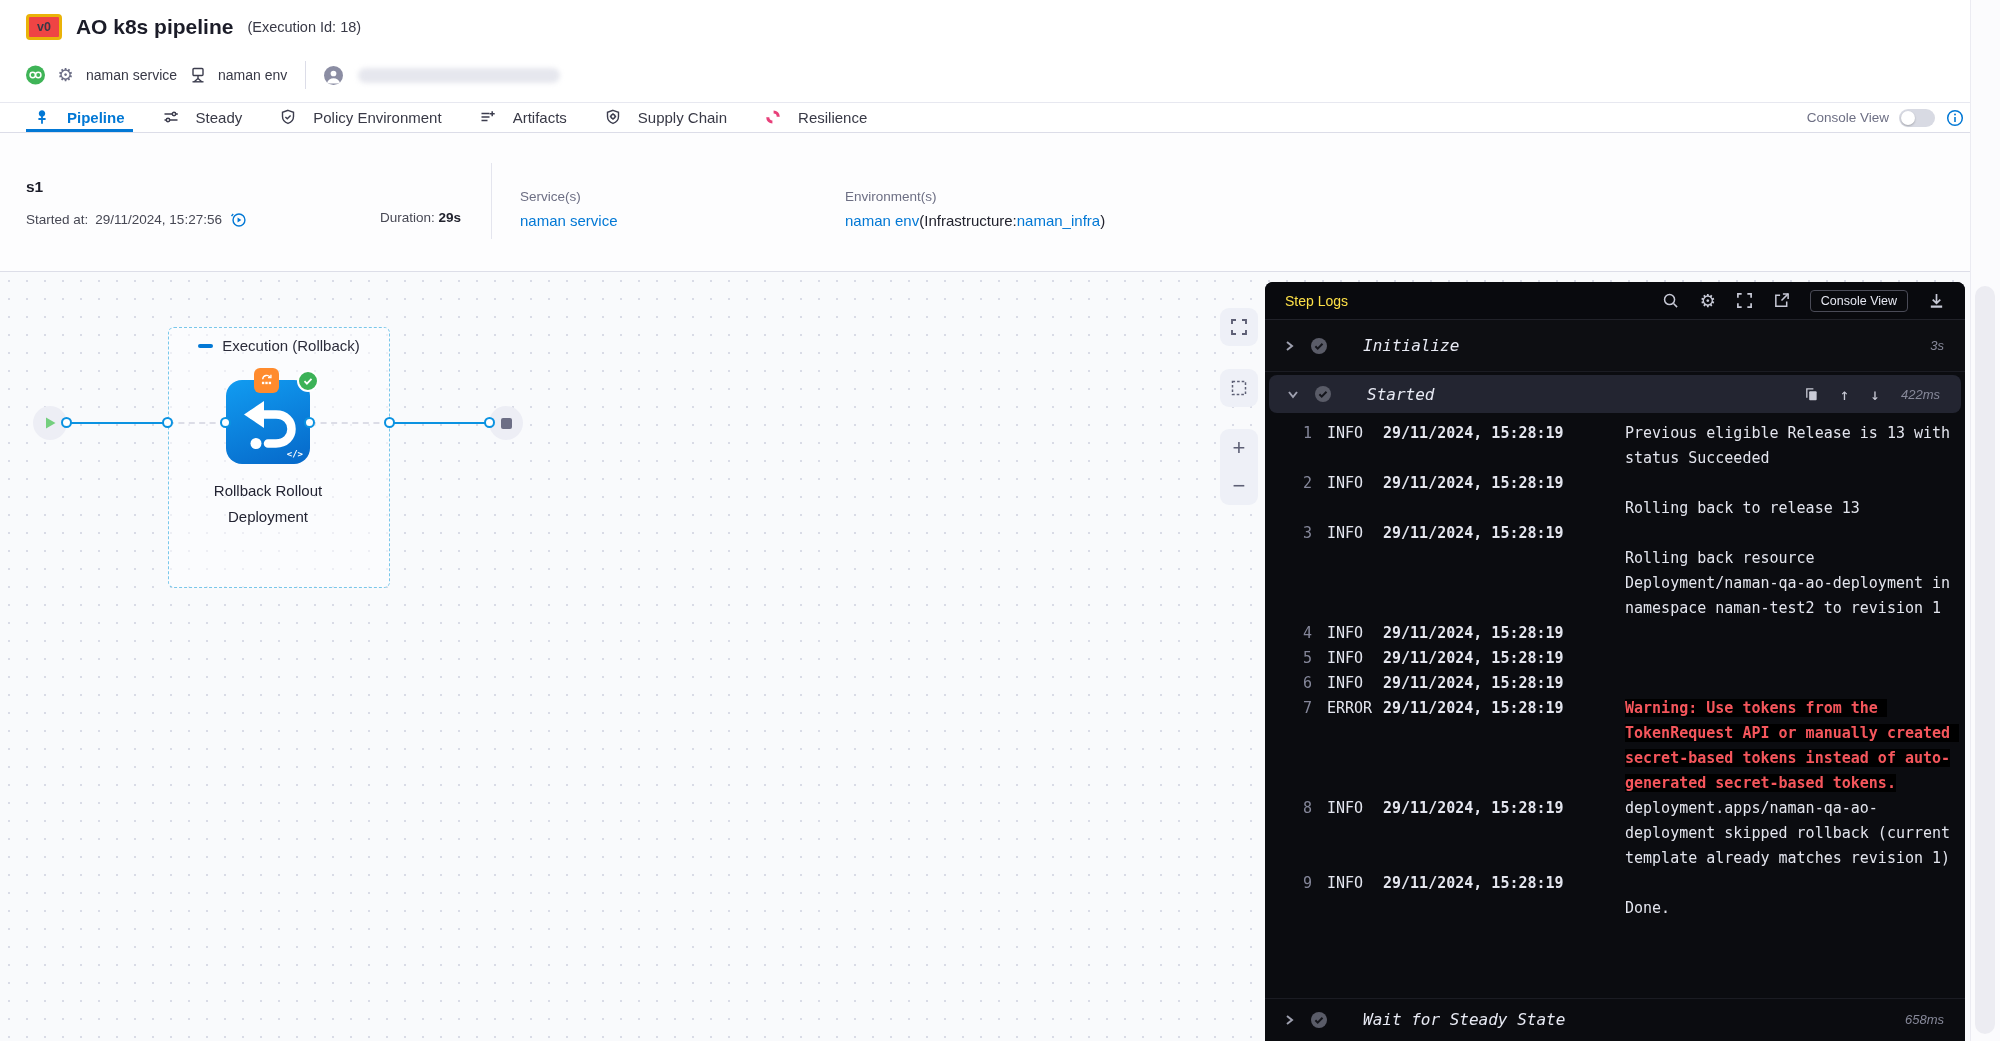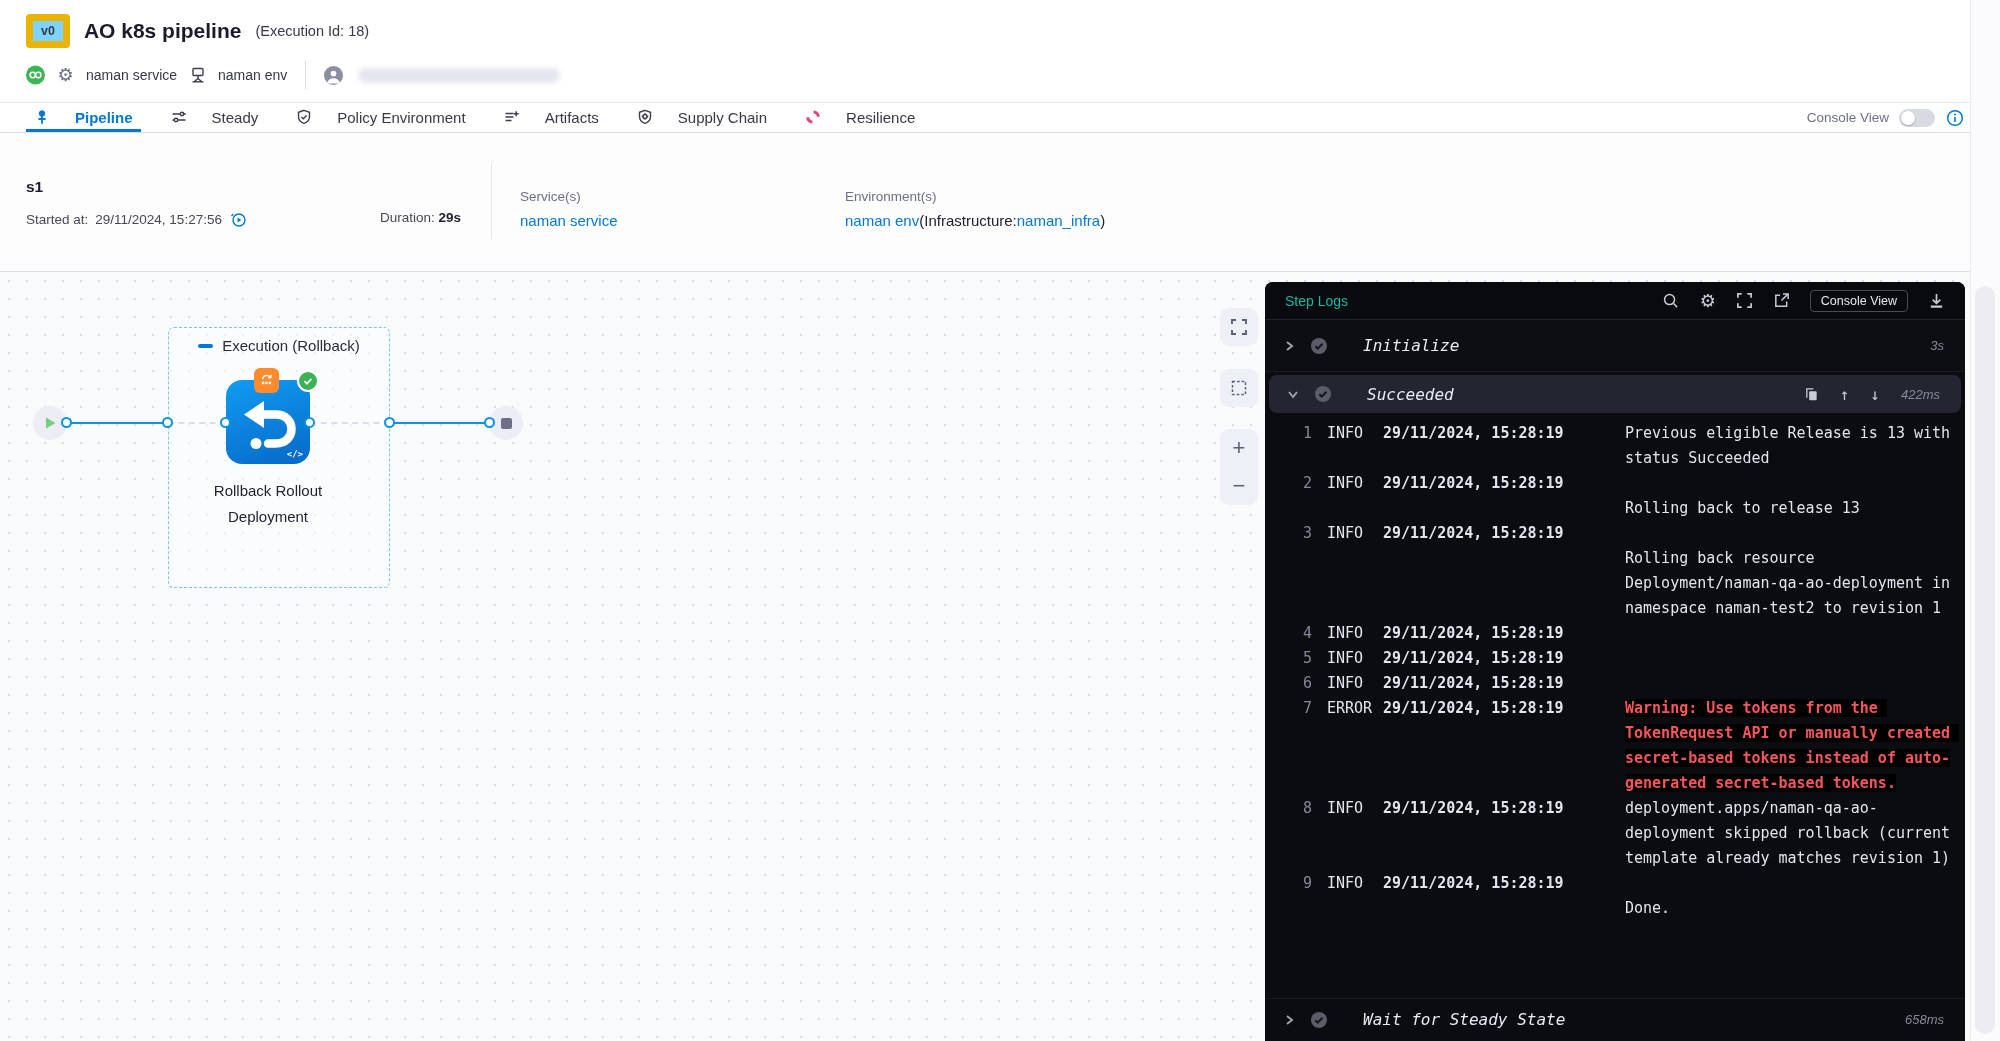--- a/index.html
+++ b/index.html
@@ -3,32 +3,32 @@
 <meta charset="utf-8">
 <style>
   * { margin:0; padding:0; box-sizing:border-box; }
   html,body { width:2000px; height:1041px; overflow:hidden; }
   body { font-family:"Liberation Sans", sans-serif; background:#fff; color:#1b1c28; }
   #app { position:relative; width:2000px; height:1041px; background:#fff; }
 
   
   .top-header { position:absolute; left:0; top:0; width:2000px; height:102px; background:#fff; }
   .title-row { position:absolute; left:26px; top:14px; display:flex; align-items:center; gap:14px; }
-  .v0-badge { background:#7dd3fc; border:7px solid #eab308; border-radius:4px; padding:3px 8px; font-size:12.5px; color:#383946; font-weight:600; }
+  .v0-badge { background:#ef4444; border:3px solid #eab308; border-radius:4px; padding:3px 8px; font-size:12.5px; color:#383946; font-weight:600; }
   .page-title { font-size:21px; font-weight:bold; color:#1b1c28; }
   .exec-id { font-size:14.5px; color:#383946; }
   .meta-row { position:absolute; left:26px; top:60px; height:30px; display:flex; align-items:center; gap:11px; font-size:14px; color:#383946; }
   .v-divider { width:1px; height:28px; background:#dcdde8; margin:0 7px; }
   .icon16 { display:inline-flex; width:19px; height:19px; align-items:center; justify-content:center; }
   .gear-glyph { font-size:18px; color:#6b6d85; line-height:1; }
   .blur-pill { width:202px; height:15px; border-radius:8px; background:#e6e7ee; filter:blur(2.5px); margin-left:4px; }
 
   
   .tab-bar { position:absolute; left:0; top:102px; width:2000px; height:31px; background:#fff; border-top:1px solid #e7e8f0; border-bottom:1px solid #dcdde8; display:flex; align-items:stretch; padding-left:26px; }
-  .tab { display:flex; align-items:center; gap:24px; padding:0 8px; margin-right:22px; font-size:15px; color:#383946; cursor:pointer; }
+  .tab { display:flex; align-items:center; gap:16px; padding:0 8px; margin-right:22px; font-size:15px; color:#383946; cursor:pointer; }
   .tab.active { color:#0278d5; font-weight:bold; box-shadow:inset 0 -3px 0 #0278d5; }
   .tab .ticon { display:inline-flex; width:17px; height:17px; }
   .console-toggle-area { position:absolute; right:36px; top:102px; height:31px; display:flex; align-items:center; gap:10px; }
   .console-toggle-label { font-size:13.5px; color:#6d6f84; }
   .toggle-pill { width:36px; height:18px; border-radius:10px; background:#d8dae3; position:relative; cursor:pointer; }
   .toggle-knob { position:absolute; left:2px; top:2px; width:14px; height:14px; border-radius:50%; background:#fff; box-shadow:0 1px 2px rgba(0,0,0,.25); }
 
   
   .stage-bar { position:absolute; left:0; top:133px; width:2000px; height:139px; background:#fdfdfe; border-bottom:1px solid #dddee8; }
   .stage-name { position:absolute; left:26px; top:45px; font-size:15.5px; font-weight:bold; color:#1b1c28; }
@@ -66,21 +66,21 @@
   .node-label { position:absolute; left:196px; top:206px; width:144px; text-align:center; font-size:15px; line-height:26px; color:#232433; }
 
   
   .cv-btn { position:absolute; width:38px; height:38px; border-radius:9px; background:#eef0f7; display:flex; align-items:center; justify-content:center; color:#5d5f75; cursor:pointer; }
   .zoom-pill { position:absolute; left:1220px; top:157px; width:38px; height:76px; border-radius:9px; background:#eef0f7; display:flex; flex-direction:column; align-items:center; justify-content:space-around; color:#5d5f75; }
   .zoom-pill span { font-size:22px; line-height:1; cursor:pointer; }
 
   
   .log-panel { position:absolute; left:1265px; top:10px; width:700px; height:759px; background:#0b0c10; border-radius:8px 8px 0 0; overflow:hidden; }
   .panel-header { height:38px; display:flex; align-items:center; justify-content:space-between; padding:0 20px 0 20px; background:#090a0e; border-bottom:1px solid #212229; }
-  .panel-title { font-size:14px; color:#14b8a6; }
+  .panel-title { font-size:14px; color:#fde047; }
   .hdr-icons { display:flex; align-items:center; gap:19px; color:#c7c9d6; }
   .hdr-icons .hicon { display:inline-flex; width:18px; height:18px; align-items:center; justify-content:center; cursor:pointer; }
   .console-btn { border:1px solid #4a4b57; border-radius:4px; padding:3px 10px; font-size:12.5px; color:#e6e8f2; cursor:pointer; white-space:nowrap; }
   .gear-dark { font-size:18px; line-height:1; }
 
   .step-row { display:flex; align-items:center; padding:0 21px 0 18px; font-family:"DejaVu Sans Mono",monospace; cursor:pointer;font-style:italic; }
   .step-row .chev { display:inline-flex; width:12px; color:#9fa1b0; }
   .step-row .scheck { display:inline-flex; margin-left:15px; }
   .step-row .sname { margin-left:35px; font-size:16px; color:#e8eaf4; }
   .step-row .sdur { margin-left:auto; font-size:13px; color:#87899a; font-family:"Liberation Sans",sans-serif; }
@@ -382,21 +382,21 @@
           <svg width="12" height="12" viewBox="0 0 12 12" fill="none" stroke="currentColor" stroke-width="2">
               <path d="M2 4l4 5 4-5"></path>
             </svg>
         </span>
         <span class="scheck">
           <svg width="18" height="18" viewBox="0 0 18 18">
               <circle cx="9" cy="9" r="8" fill="#5a5c68"></circle>
               <path d="M5.4 9.3l2.3 2.3 4.8-4.9" stroke="#14151b" stroke-width="2" fill="none"></path>
             </svg>
         </span>
-        <span class="sname">Succeeded</span>
+        <span class="sname">Started</span>
         <span class="rb-tools">
           <span class="hicon">
             <svg width="15" height="15" viewBox="0 0 16 16" fill="none" stroke="currentColor" stroke-width="1.4">
                 <rect x="5.5" y="4.5" width="8" height="9.5" rx="1" fill="#c9cbd6" stroke="none"></rect>
                 <path d="M3 11.5V2h7"></path>
               </svg>
           </span>
           <span>↑</span>
           <span>↓</span>
           <span class="sdur">422ms</span>

